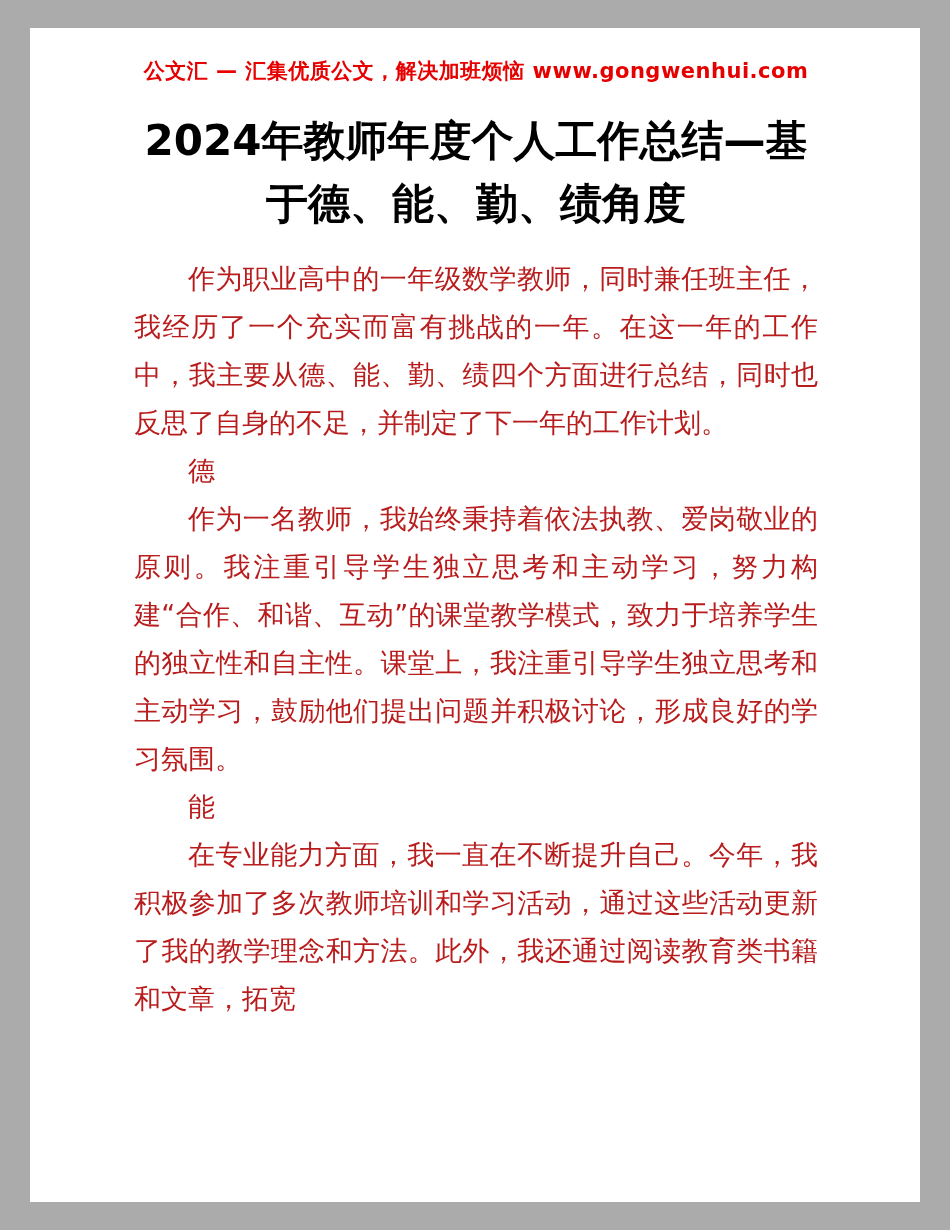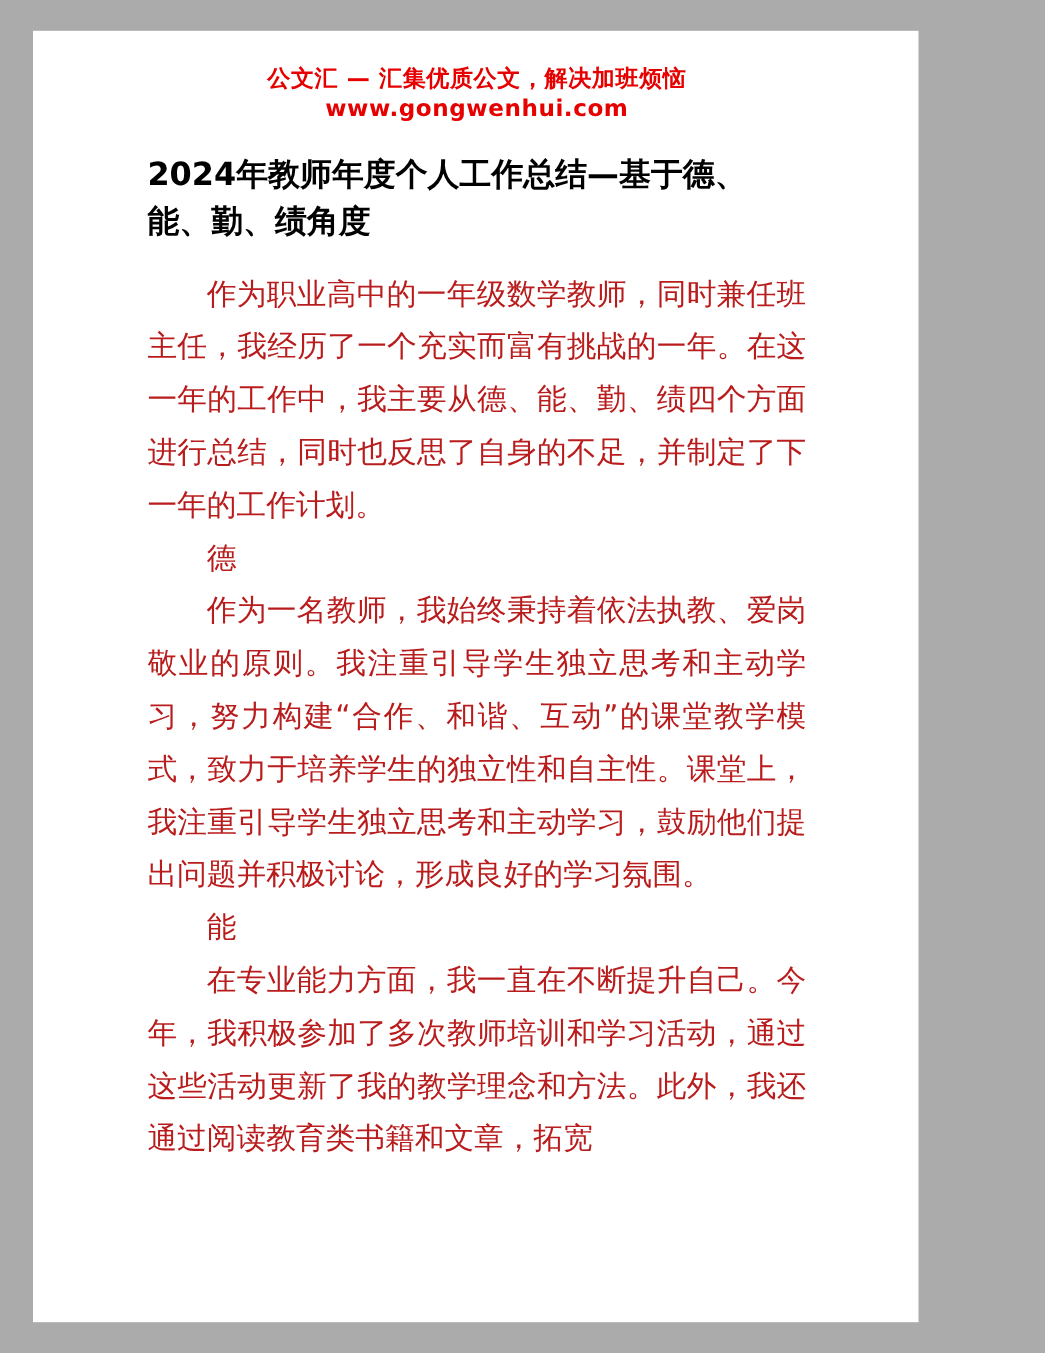--- a/index.html
+++ b/index.html
@@ -11,39 +11,40 @@
     height: 1230px;
     background: #ababab;
     position: relative;
     font-family: "DejaVu Sans", "Liberation Sans", sans-serif;
     overflow: hidden;
   }
   .sheet {
     position: absolute;
     top: 28px;
     left: 30px;
-    width: 805px;
+    width: 890px;
     height: 1174px;
     background: #ffffff;
     box-sizing: border-box;
     padding: 30px 102px 0 104px;
     overflow: hidden;
   }
   .watermark {
     text-align: center;
     font-size: 21px;
     font-weight: bold;
     letter-spacing: 0.5px;
     color: #e60000;
     line-height: 1.3;
   }
   .title {
-    font-size: 29px;
+    font-size: 42px;
     font-weight: bold;
     color: #000000;
+    text-align: center;
     line-height: 1.5;
     margin: 24px 0 20px 0;
   }
   .doc-body p {
     font-size: 27px;
     line-height: 48px;
     color: #b91c1c;
     text-indent: 2em;
     text-align: justify;
     margin: 0;

